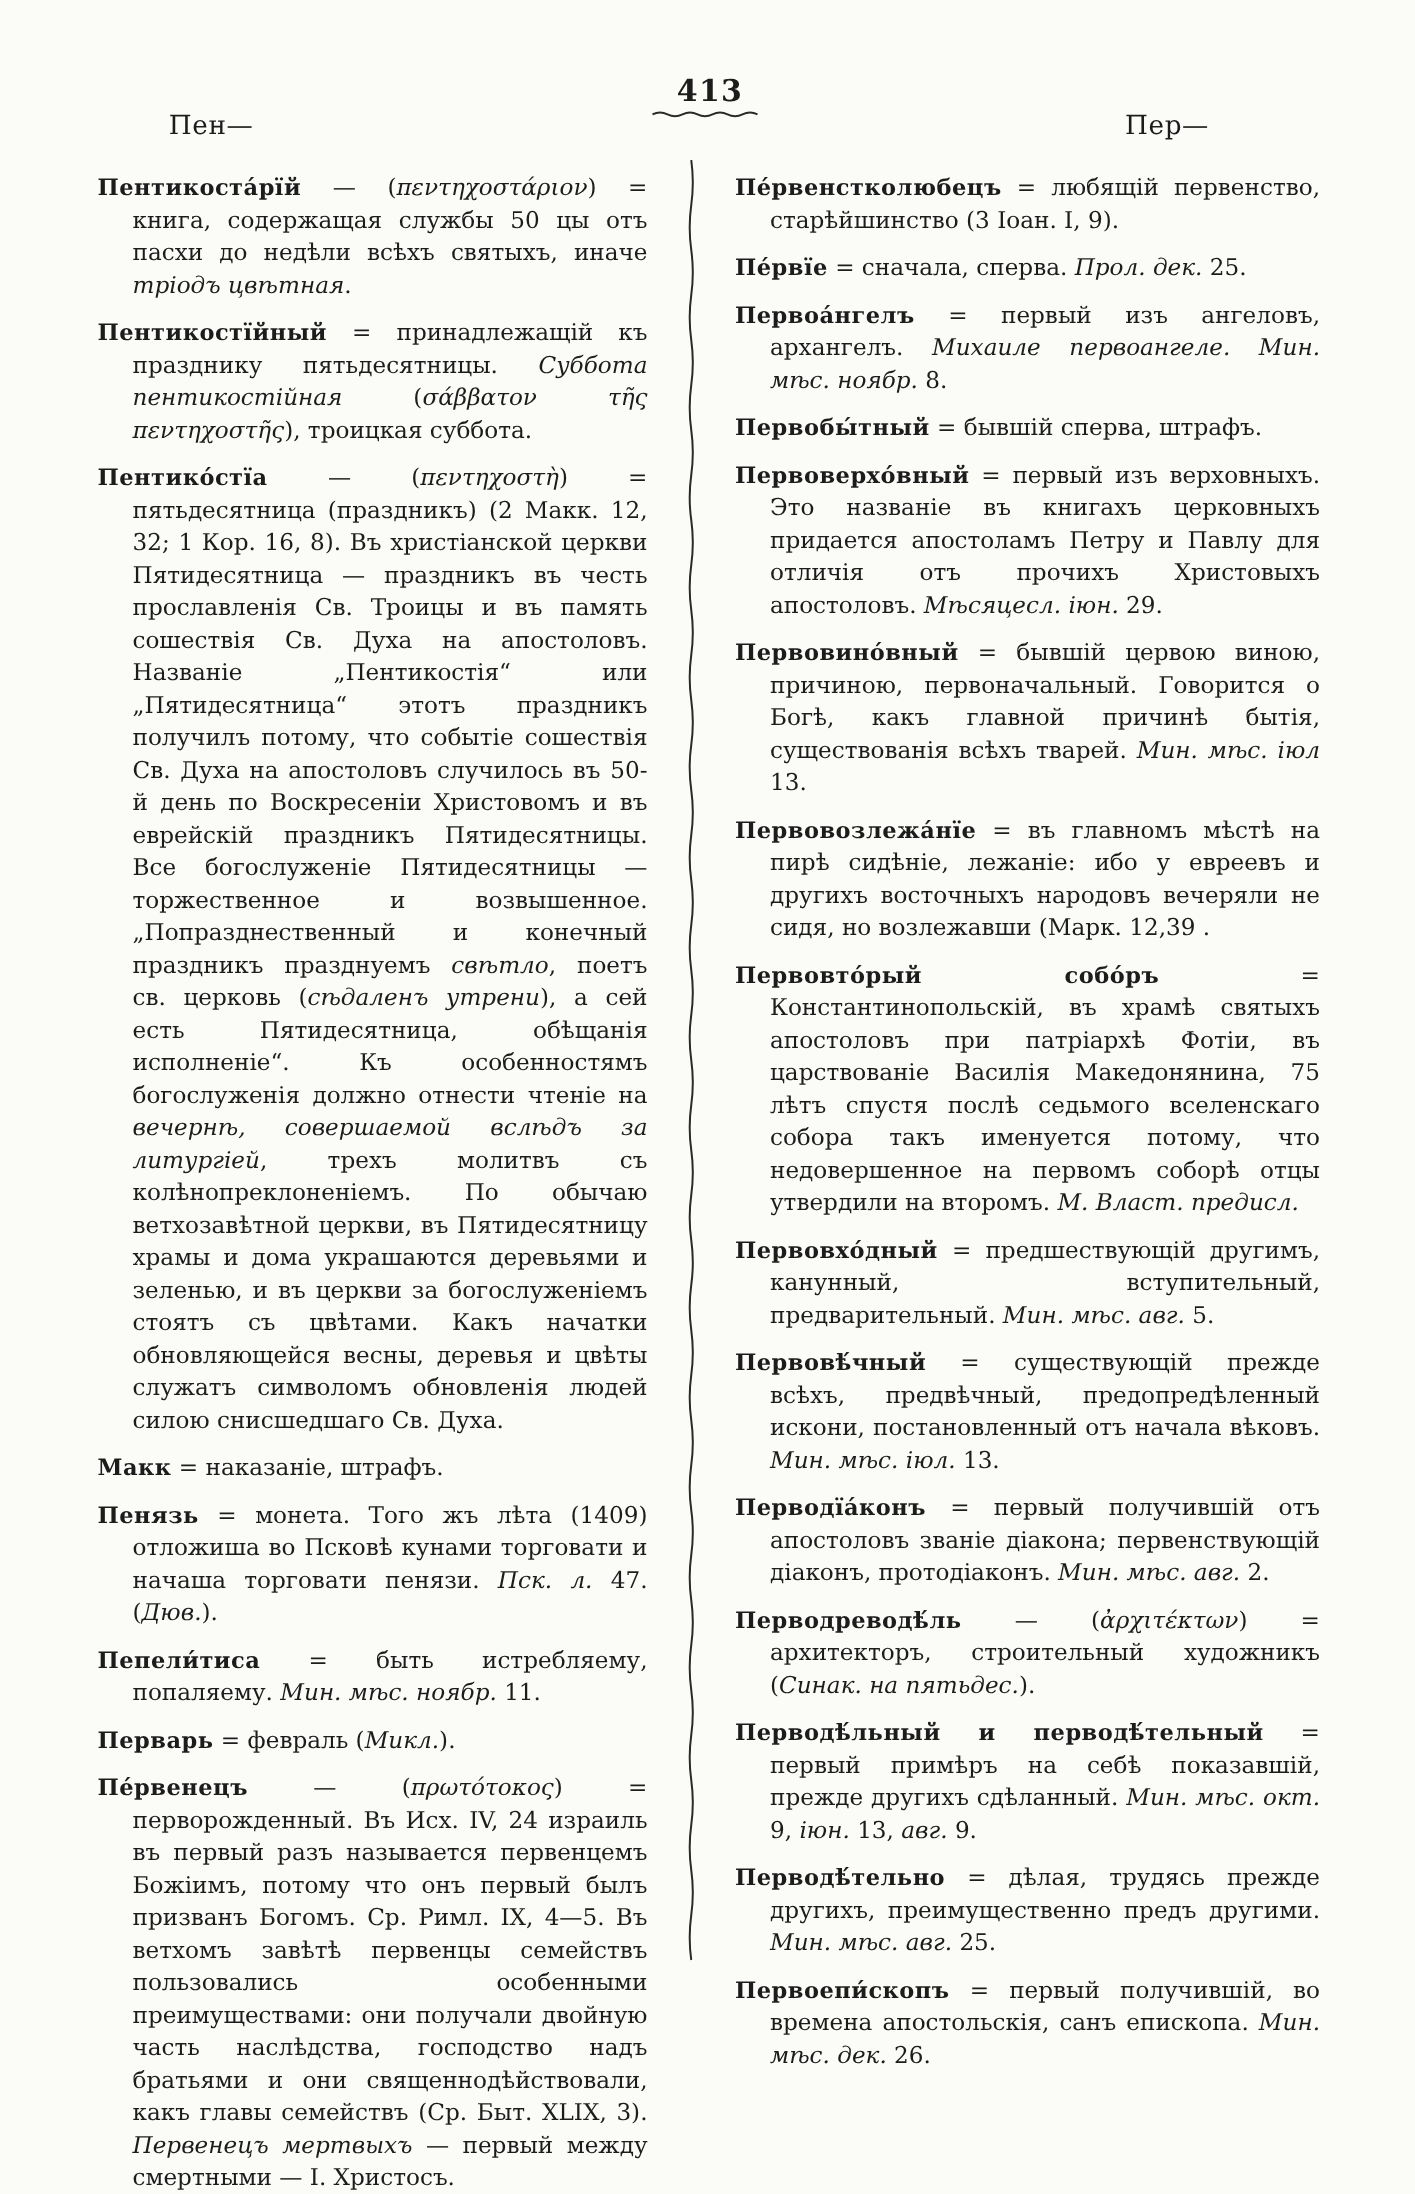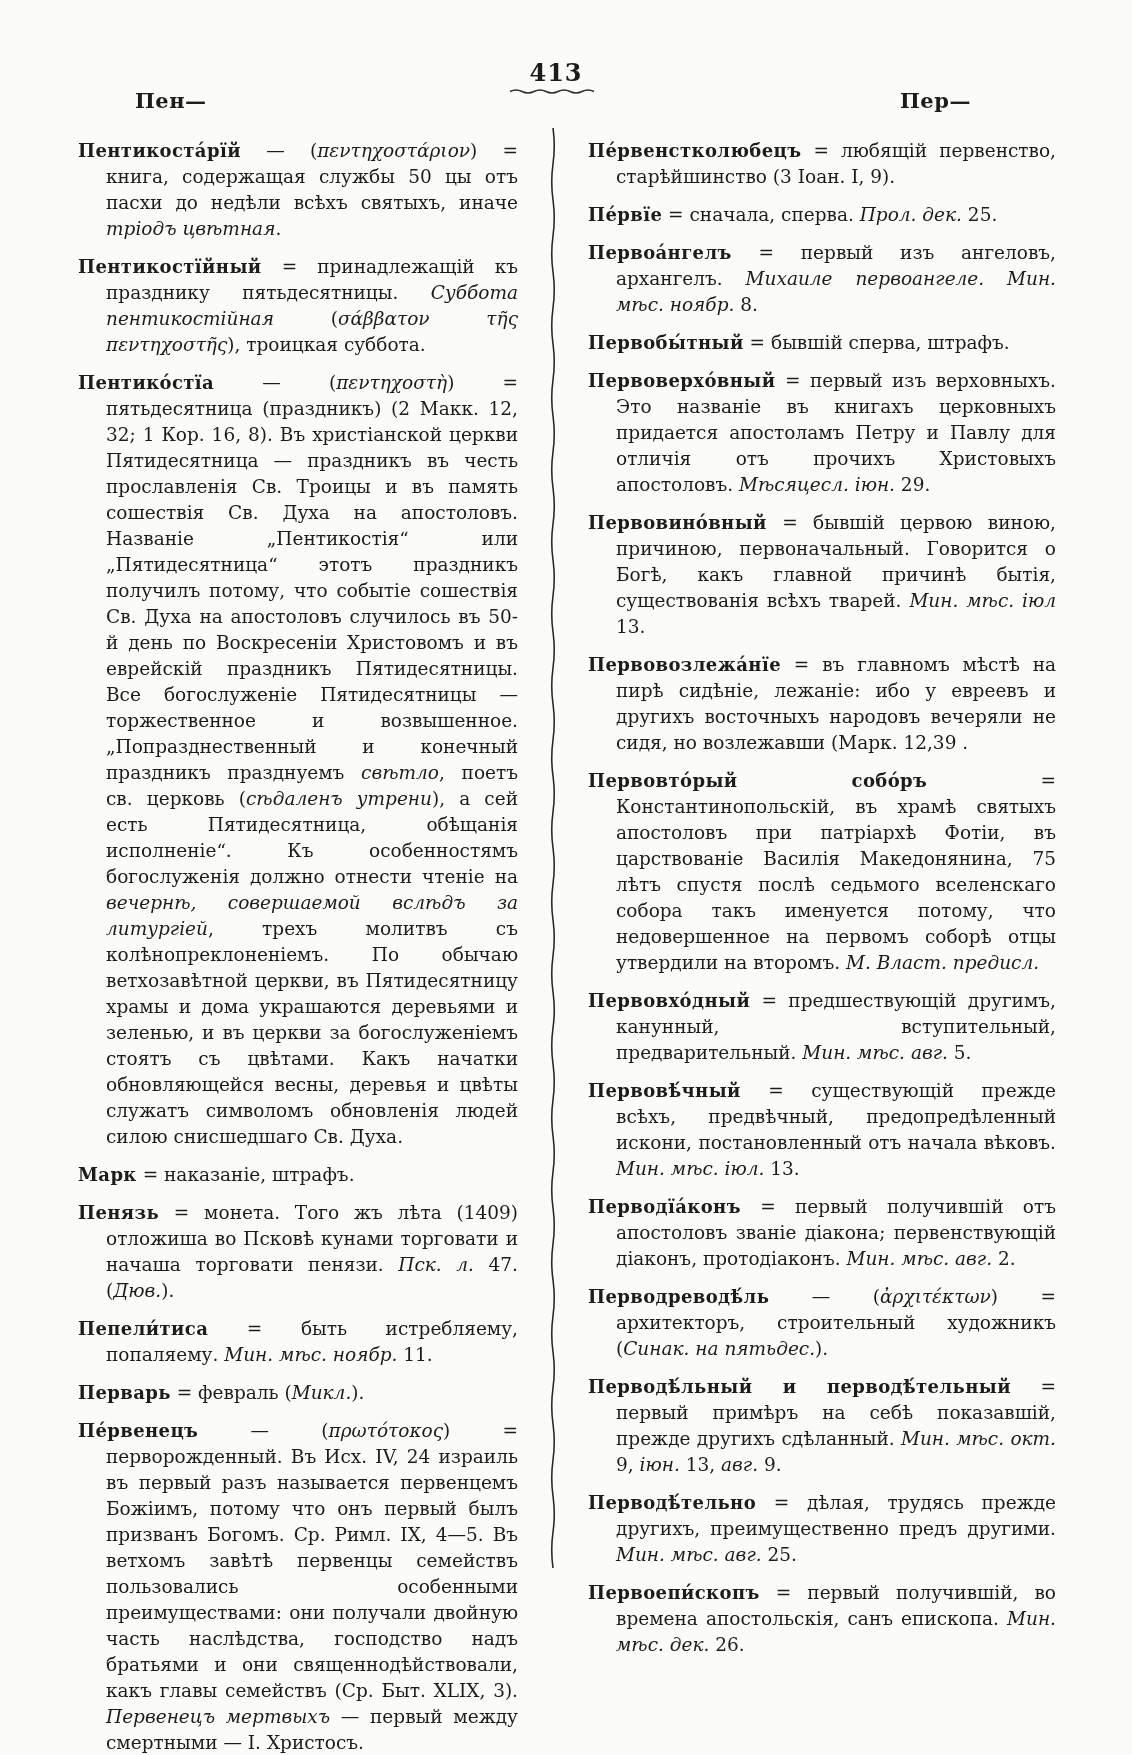--- a/index.html
+++ b/index.html
@@ -3,25 +3,25 @@
 <meta charset="utf-8">
 <style>
   html,body{margin:0;padding:0;}
   body{
     width:1132px;height:1755px;position:relative;
     background:#fbfbf8;color:#1c1c1c;
     font-family:"DejaVu Serif", serif;
     overflow:hidden;
   }
   .page-number{
-    position:absolute;left:496px;top:58px;width:120px;
+    position:absolute;left:508px;top:58px;width:120px;
     text-align:center;font-weight:700;font-size:24px;letter-spacing:1px;
   }
   .squiggle{display:block;margin:0 auto;}
-  .col-header{position:absolute;font-weight:700;font-size:21px;letter-spacing:0.5px;}
+  .col-header{position:absolute;font-weight:400;font-size:21px;letter-spacing:0.5px;}
   .col-header.left{left:135px;top:88px;}
   .col-header.right{left:900px;top:88px;text-align:center;}
   .divider{position:absolute;left:548px;top:128px;}
   .column{
     position:absolute;top:126px;
     font-size:18.5px;line-height:26px;text-align:justify;
   }
   .column.left{left:66px;width:464px;}
   .column.right{left:576px;width:492px;}
   .entry{margin:12px;padding-left:28px;text-indent:-28px;}
@@ -44,21 +44,21 @@
 <div class="col-header right">Пер—</div>
 
 <svg class="divider" width="10" height="1445" viewBox="0 0 10 1445" aria-hidden="true">
   <path d="M5 0 q2.5 18 0 36 t0 36 t0 36 t0 36 t0 36 t0 36 t0 36 t0 36 t0 36 t0 36 t0 36 t0 36 t0 36 t0 36 t0 36 t0 36 t0 36 t0 36 t0 36 t0 36 t0 36 t0 36 t0 36 t0 36 t0 36 t0 36 t0 36 t0 36 t0 36 t0 36 t0 36 t0 36 t0 36 t0 36 t0 36 t0 36 t0 36 t0 36 t0 36 t0 36" fill="none" stroke="#2a2a2a" stroke-width="1.6"></path>
 </svg>
 
 <div class="column left">
     <p class="entry"><span class="seg-h">Пентикоста́рїй</span><span class="seg-n"> — (</span><span class="seg-g">πεντηχοστάριον</span><span class="seg-n">) = книга, содержащая службы 50 цы отъ пасхи до недѣли всѣхъ святыхъ, иначе </span><span class="seg-i">тріодъ цвѣтная</span><span class="seg-n">.</span></p>
     <p class="entry"><span class="seg-h">Пентикостїйный</span><span class="seg-n"> = принадлежащій къ празднику пятьдесятницы. </span><span class="seg-i">Суббота пентикостійная</span><span class="seg-n"> (</span><span class="seg-g">σάββατον τῆς πεντηχοστῆς</span><span class="seg-n">), троицкая суббота.</span></p>
     <p class="entry"><span class="seg-h">Пентико́стїа</span><span class="seg-n"> — (</span><span class="seg-g">πεντηχοστὴ</span><span class="seg-n">) = пятьдесятница (праздникъ) (2 Макк. 12, 32; 1 Кор. 16, 8). Въ христіанской церкви Пятидесятница — праздникъ въ честь прославленія Св. Троицы и въ память сошествія Св. Духа на апостоловъ. Названіе „Пентикостія“ или „Пятидесятница“ этотъ праздникъ получилъ потому, что событіе сошествія Св. Духа на апостоловъ случилось въ 50-й день по Воскресеніи Христовомъ и въ еврейскій праздникъ Пятидесятницы. Все богослуженіе Пятидесятницы — торжественное и возвышенное. „Попразднественный и конечный праздникъ празднуемъ </span><span class="seg-i">свѣтло</span><span class="seg-n">, поетъ св. церковь (</span><span class="seg-i">сѣдаленъ утрени</span><span class="seg-n">), а сей есть Пятидесятница, обѣщанія исполненіе“. Къ особенностямъ богослуженія должно отнести чтеніе на </span><span class="seg-i">вечернѣ, совершаемой вслѣдъ за литургіей</span><span class="seg-n">, трехъ молитвъ съ колѣнопреклоненіемъ. По обычаю ветхозавѣтной церкви, въ Пятидесятницу храмы и дома украшаются деревьями и зеленью, и въ церкви за богослуженіемъ стоятъ съ цвѣтами. Какъ начатки обновляющейся весны, деревья и цвѣты служатъ символомъ обновленія людей силою снисшедшаго Св. Духа.</span></p>
-    <p class="entry"><span class="seg-h">Марк</span><span class="seg-n"> = наказаніе, штрафъ.</span></p>
+    <p class="entry"><span class="seg-h">Макк</span><span class="seg-n"> = наказаніе, штрафъ.</span></p>
     <p class="entry"><span class="seg-h">Пенязь</span><span class="seg-n"> = монета. Того жъ лѣта (1409) отложиша во Псковѣ кунами торговати и начаша торговати пенязи. </span><span class="seg-i">Пск. л.</span><span class="seg-n"> 47. (</span><span class="seg-i">Дюв.</span><span class="seg-n">).</span></p>
     <p class="entry"><span class="seg-h">Пепели́тиса</span><span class="seg-n"> = быть истребляему, попаляему. </span><span class="seg-i">Мин. мѣс. ноябр.</span><span class="seg-n"> 11.</span></p>
     <p class="entry"><span class="seg-h">Перварь</span><span class="seg-n"> = февраль (</span><span class="seg-i">Микл.</span><span class="seg-n">).</span></p>
     <p class="entry"><span class="seg-h">Пе́рвенецъ</span><span class="seg-n"> — (</span><span class="seg-g">πρωτότοκος</span><span class="seg-n">) = перворожденный. Въ Исх. IV, 24 израиль въ первый разъ называется первенцемъ Божіимъ, потому что онъ первый былъ призванъ Богомъ. Ср. Римл. IX, 4—5. Въ ветхомъ завѣтѣ первенцы семействъ пользовались особенными преимуществами: они получали двойную часть наслѣдства, господство надъ братьями и они священнодѣйствовали, какъ главы семействъ (Ср. Быт. XLIX, 3). </span><span class="seg-i">Первенецъ мертвыхъ</span><span class="seg-n"> — первый между смертными — I. Христосъ.</span></p>
   </div>
 <div class="column right">
     <p class="entry"><span class="seg-h">Пе́рвенстколюбецъ</span><span class="seg-n"> = любящій первенство, старѣйшинство (3 Іоан. I, 9).</span></p>
     <p class="entry"><span class="seg-h">Пе́рвїе</span><span class="seg-n"> = сначала, сперва. </span><span class="seg-i">Прол. дек.</span><span class="seg-n"> 25.</span></p>
     <p class="entry"><span class="seg-h">Первоа́нгелъ</span><span class="seg-n"> = первый изъ ангеловъ, архангелъ. </span><span class="seg-i">Михаиле первоангеле. Мин. мѣс. ноябр.</span><span class="seg-n"> 8.</span></p>
     <p class="entry"><span class="seg-h">Первобы́тный</span><span class="seg-n"> = бывшій сперва, штрафъ.</span></p>

